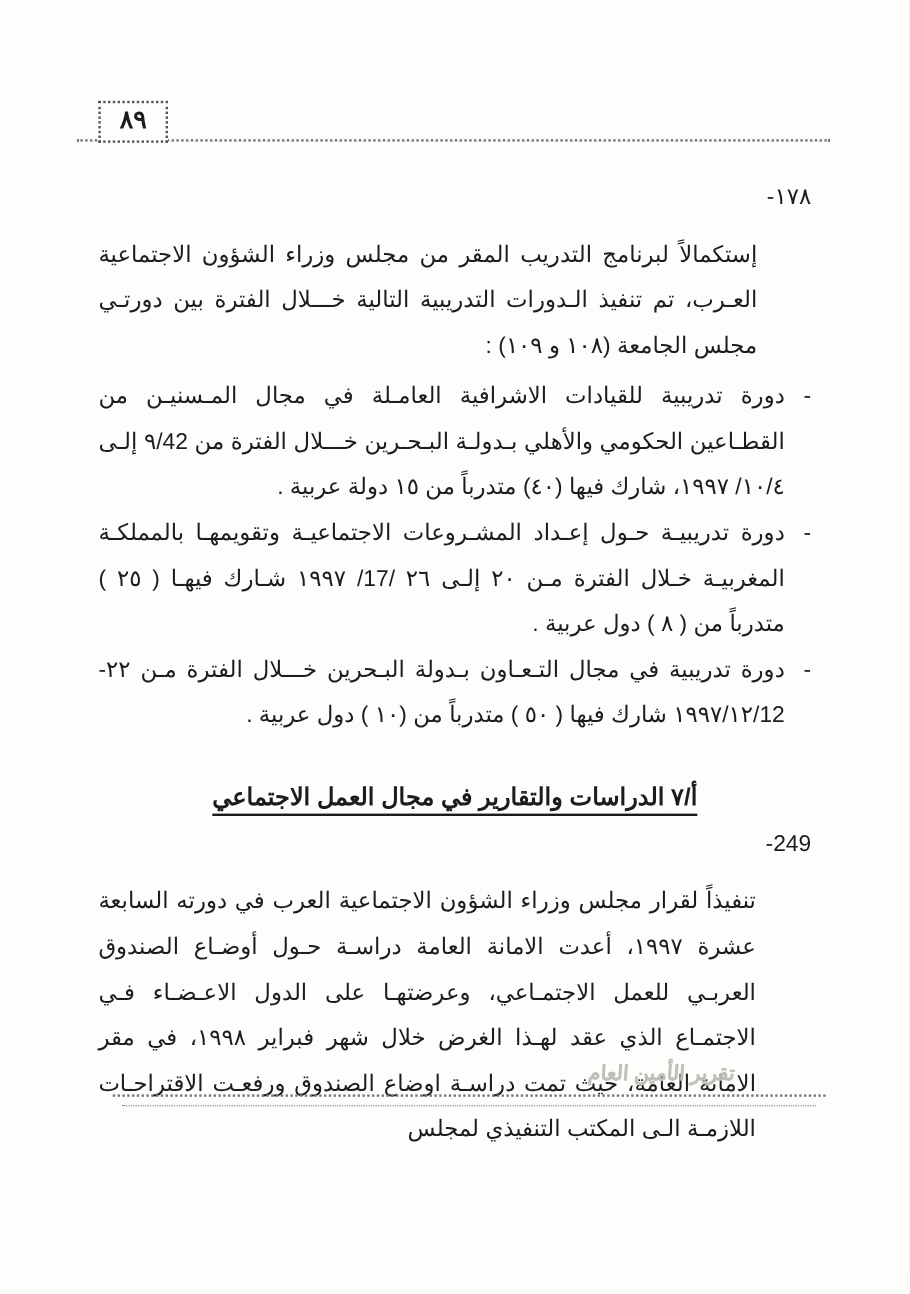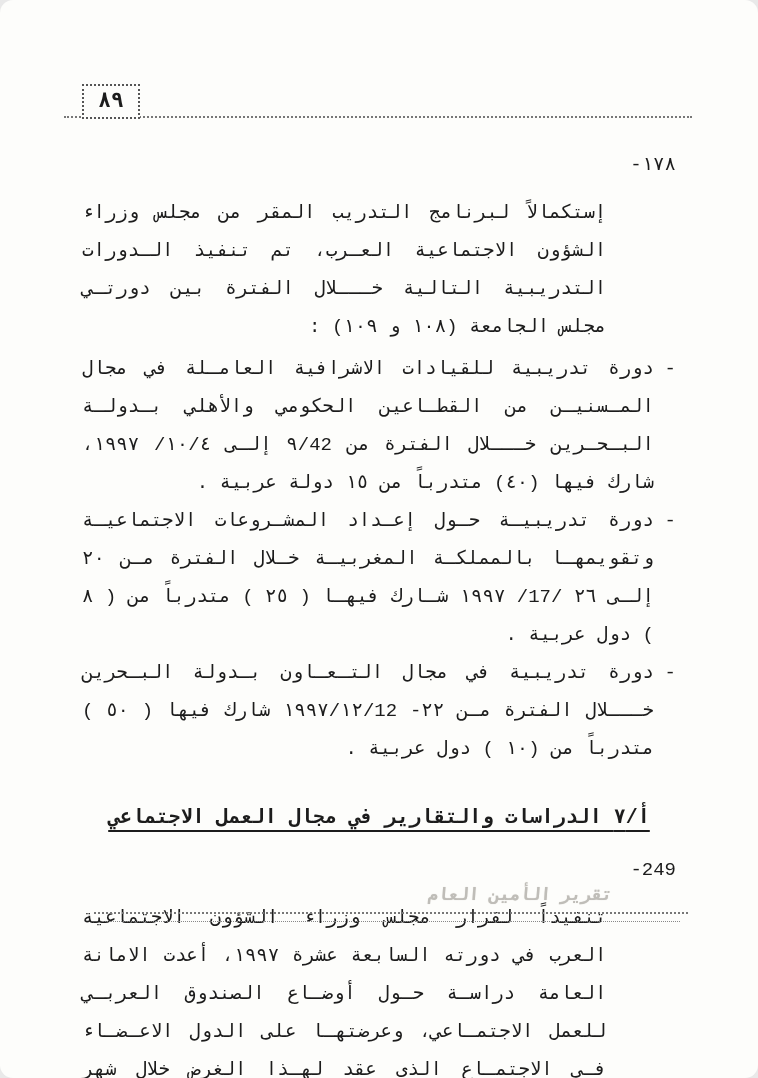--- a/index.html
+++ b/index.html
@@ -8,23 +8,22 @@
     background: #e9e9e9;
   }
   .page {
     position: relative;
     width: 758px;
     height: 1078px;
     margin: 0 auto;
     background: #fdfdfb;
     overflow: hidden;
     direction: rtl;
-    font-family: Liberation Mono, monospace;
+    font-family: Liberation Sans, sans-serif;
     color: #1c1c1c;
-    border-radius: 13px;
   }
 
   
   .page-number-box {
     position: absolute;
     top: 84px;
     left: 82px;
     min-width: 30px;
     padding: 2px 12px 4px 12px;
     border: 2px dotted #555;
@@ -65,21 +64,21 @@
 
   .para {
     display: flex;
     align-items: flex-start;
     font-size: 19px;
     line-height: 38px;
     margin: 0 0 4px 0;
   }
   .para .para-number {
     flex: 0 0 auto;
-    margin-left: 24px;
+    margin-left: 8px;
     white-space: nowrap;
   }
   .para .para-text {
     flex: 1 1 auto;
     text-align: justify;
     margin-top: 48px;
   }
 
   .bullet-list {
     margin: 0 0 4px 0;
@@ -94,21 +93,21 @@
     flex: 0 0 22px;
     text-align: right;
   }
   .bullet-item .bullet-text {
     flex: 1 1 auto;
     text-align: justify;
   }
 
   .heading-a7 {
     margin-top: 36px;
-    margin-bottom: 22px;
+    margin-bottom: 8px;
   }
 
   .footer-stamp {
     position: absolute;
     top: 884px;
     right: 146px;
     font-size: 17px;
     font-weight: bold;
     color: #bfbdb8;
     letter-spacing: 1px;

